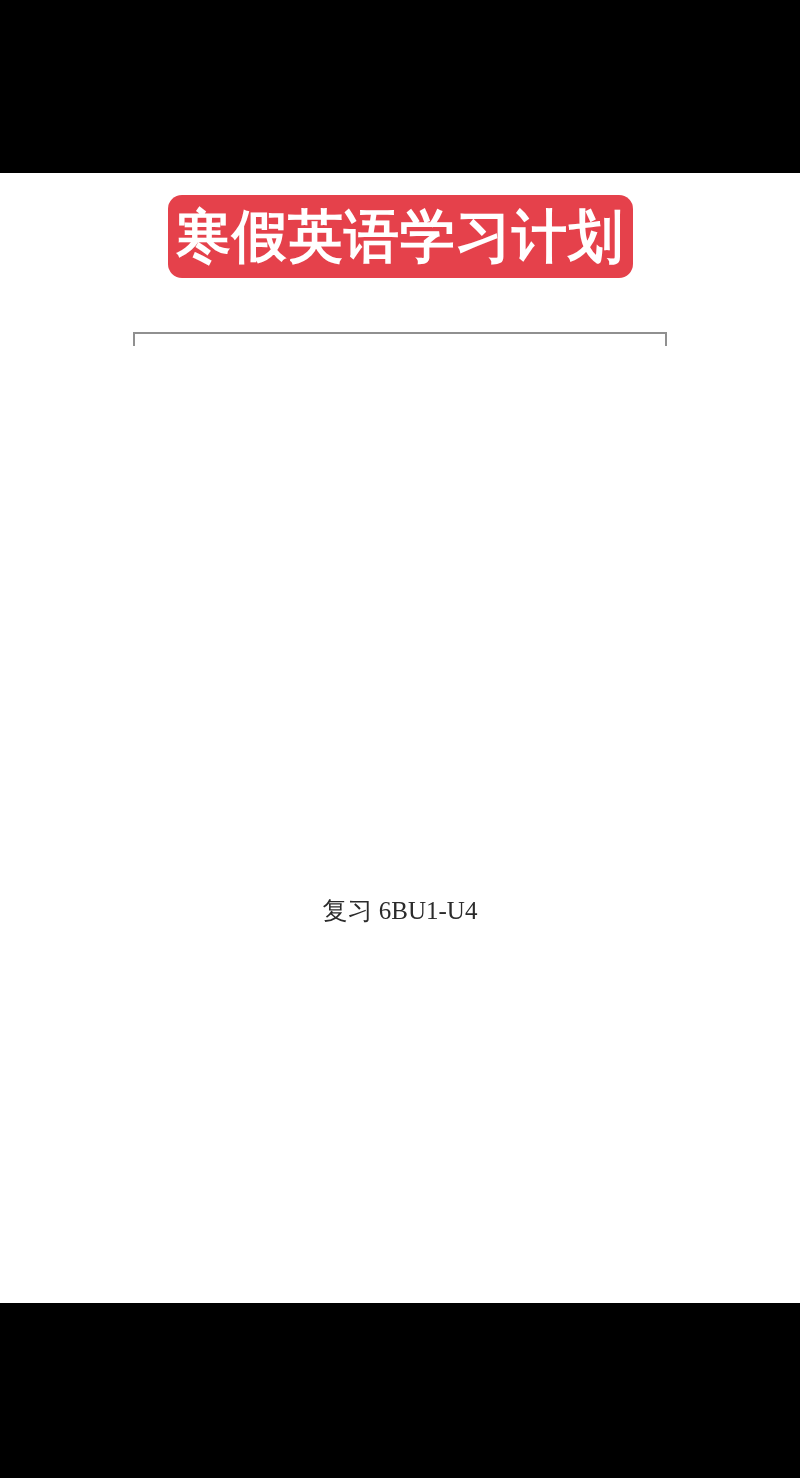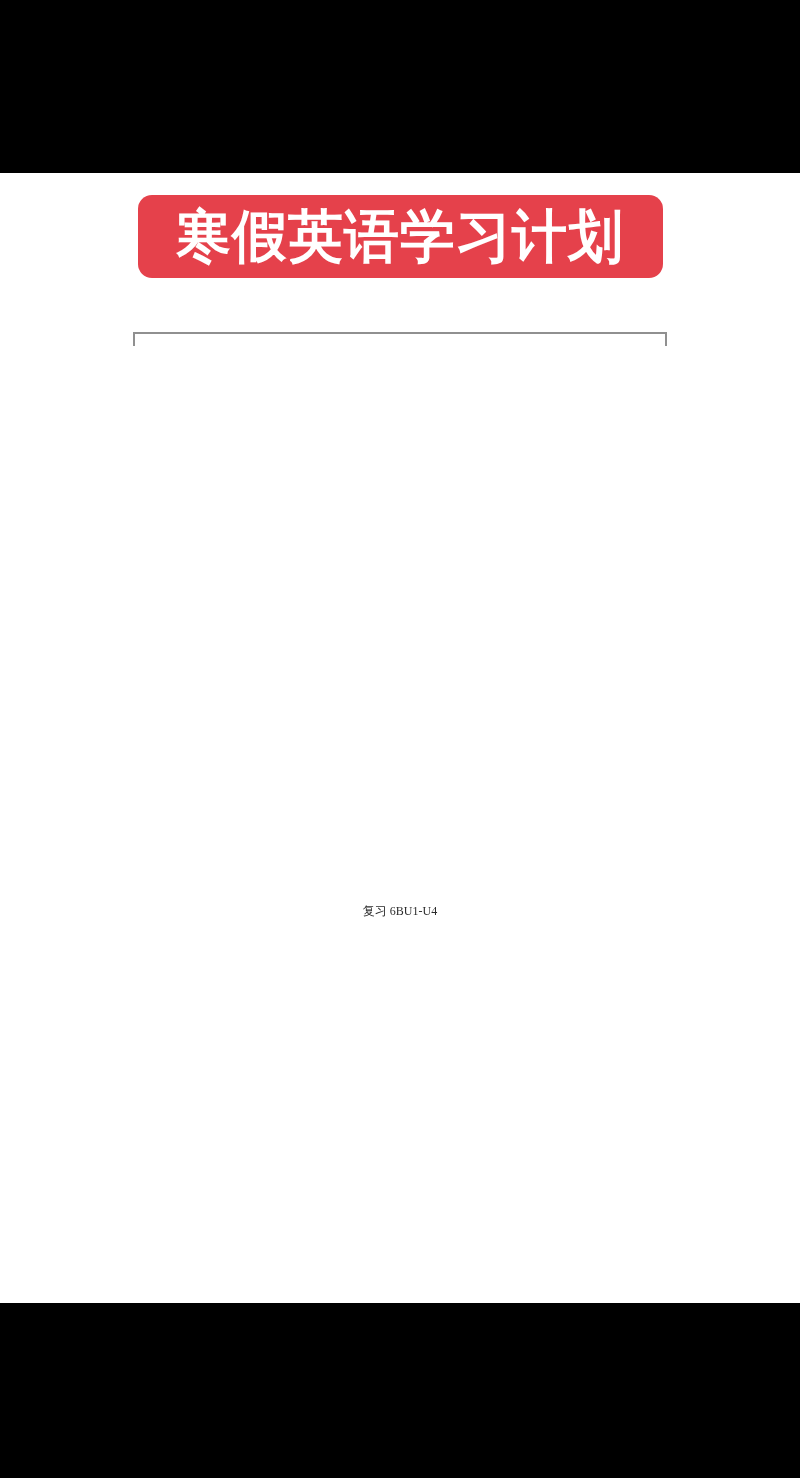--- a/index.html
+++ b/index.html
@@ -12,21 +12,21 @@
     overflow:hidden;
   }
   .black-bar{position:absolute;left:0;width:800px;background:#000;}
   .black-bar.top{top:0;height:173px;}
   .black-bar.bottom{top:1303px;height:175px;}
   .content{
     position:absolute;left:0;top:173px;width:800px;height:1130px;
     background:#ffffff;
   }
   .banner{
-    width:525px;height:83px;
+    width:465px;height:83px;
     margin:22px auto 0 auto;
     background:var(--accent,#e5414b);
     border-radius:14px;
     display:flex;align-items:center;justify-content:center;
   }
   .banner-title{
     color:#ffffff;
     font-family:"Liberation Sans","DejaVu Sans",sans-serif;
     font-weight:bold;
     font-size:55px;
@@ -58,21 +58,21 @@
   }
   .cell.label{
     width:210px;
     flex:0 0 210px;
     border-right:1px solid #8a8a8a;
     font-weight:bold;
     font-size:20px;
   }
   .cell.content{
     flex:1;
-    font-size:12px;
+    font-size:25px;
     line-height:22px;
     white-space:pre-line;
     padding:0 6px;
   }
   .row.tall .cell.content{font-size:17.5px;line-height:21px;}
   .cell.full{
     flex:1;
     font-weight:bold;
     font-size:20px;
   }

